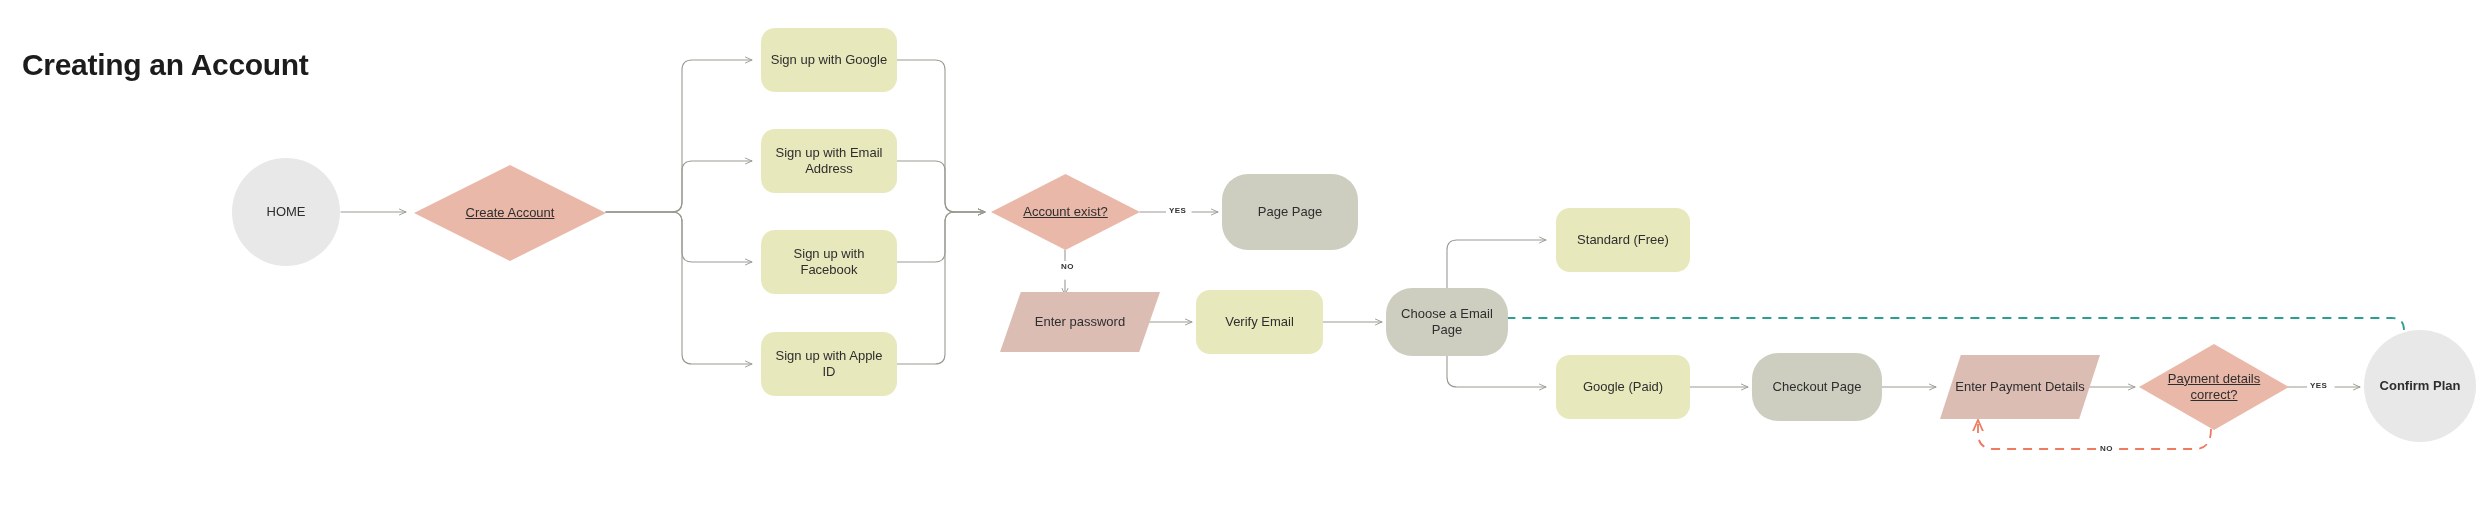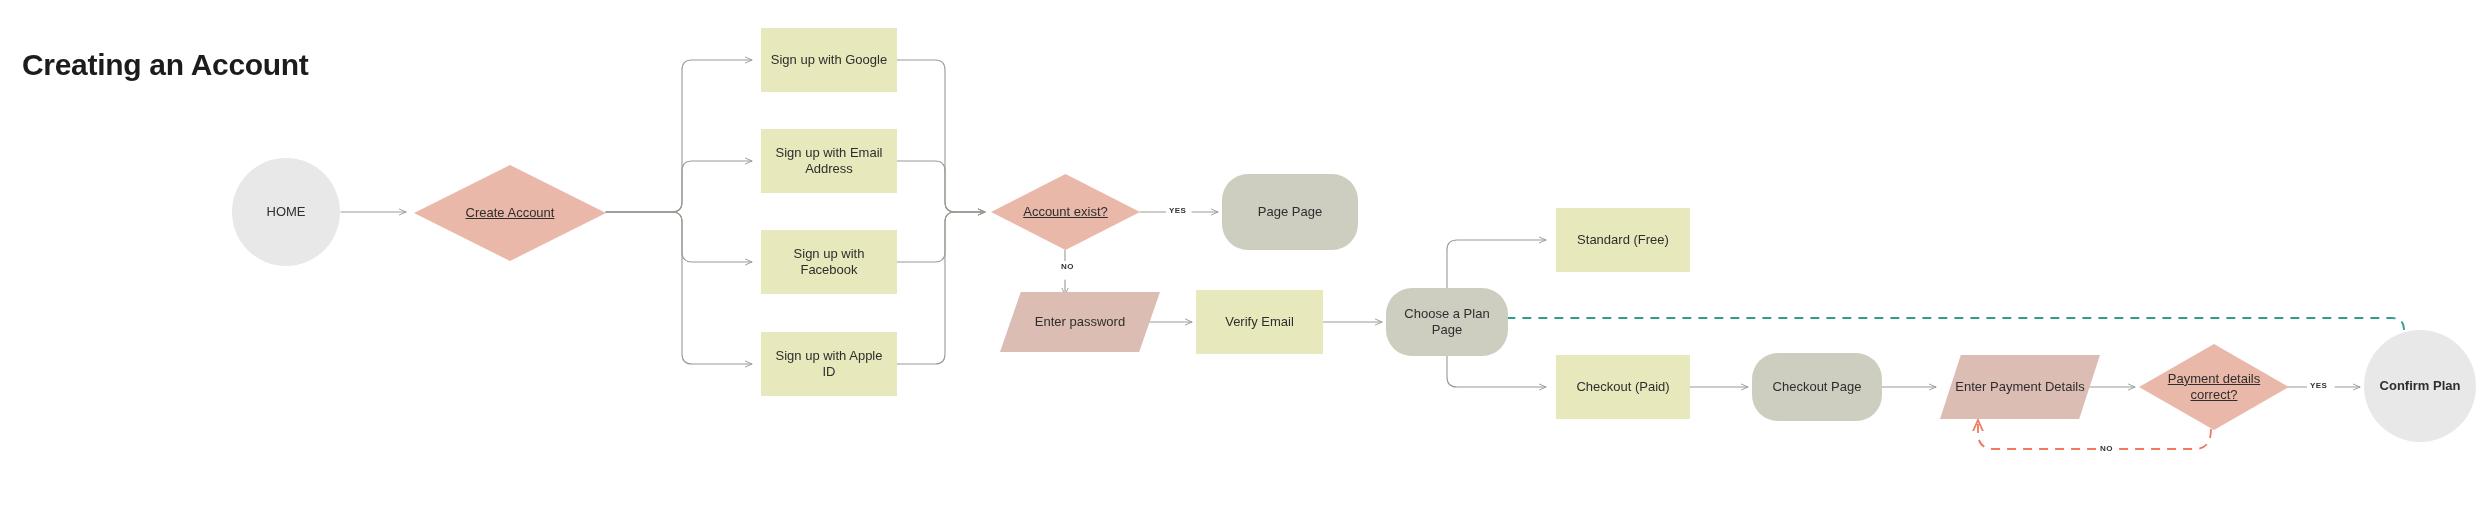--- a/index.html
+++ b/index.html
@@ -65,21 +65,21 @@
   .n-circle.bold .label { font-weight: bold; }
 
   
   .n-round {
     border-radius: 26px;
     background: #cdcec0;
   }
 
   
   .n-rect {
-    border-radius: 0;
+    border-radius: 14px;
     background: #e8e8bd;
   }
 
   
   .n-diamond {
     background: transparent;
   }
   .n-diamond .shape {
     position: absolute;
     left: 0; top: 0;
@@ -222,29 +222,29 @@
   <div class="node n-para" style="left:1000px; top:292px; width:160px; height:60px;">
     <span class="shape"></span>
     <span class="label">Enter password</span>
   </div>
 
   <div class="node n-rect" style="left:1196px; top:290px; width:127px; height:64px;">
     <span class="label">Verify Email</span>
   </div>
 
   <div class="node n-round" style="left:1386px; top:288px; width:122px; height:68px;">
-    <span class="label">Choose a Plan Page</span>
+    <span class="label">Choose a Email Page</span>
   </div>
 
   <div class="node n-rect" style="left:1556px; top:208px; width:134px; height:64px;">
     <span class="label">Standard (Free)</span>
   </div>
 
   <div class="node n-rect" style="left:1556px; top:355px; width:134px; height:64px;">
-    <span class="label">Checkout (Paid)</span>
+    <span class="label">Google (Paid)</span>
   </div>
 
   <div class="node n-round" style="left:1752px; top:353px; width:130px; height:68px;">
     <span class="label">Checkout Page</span>
   </div>
 
   <div class="node n-para" style="left:1940px; top:355px; width:160px; height:64px;">
     <span class="shape"></span>
     <span class="label">Enter Payment Details</span>
   </div>

